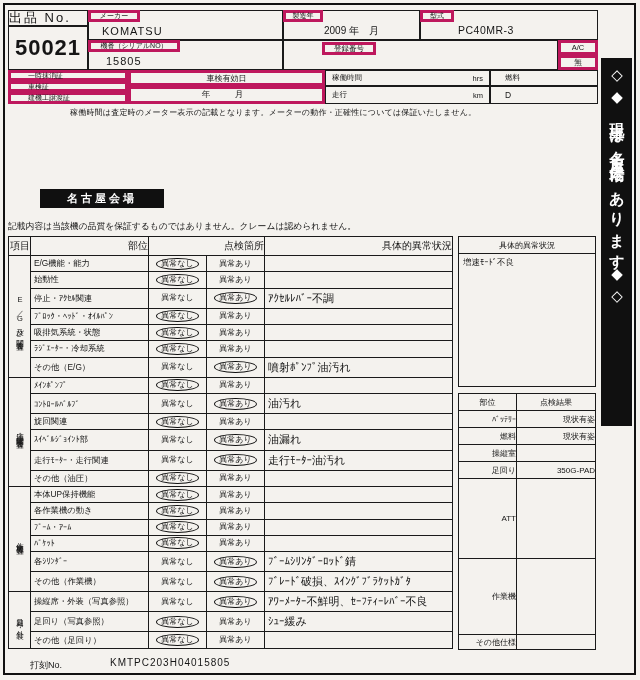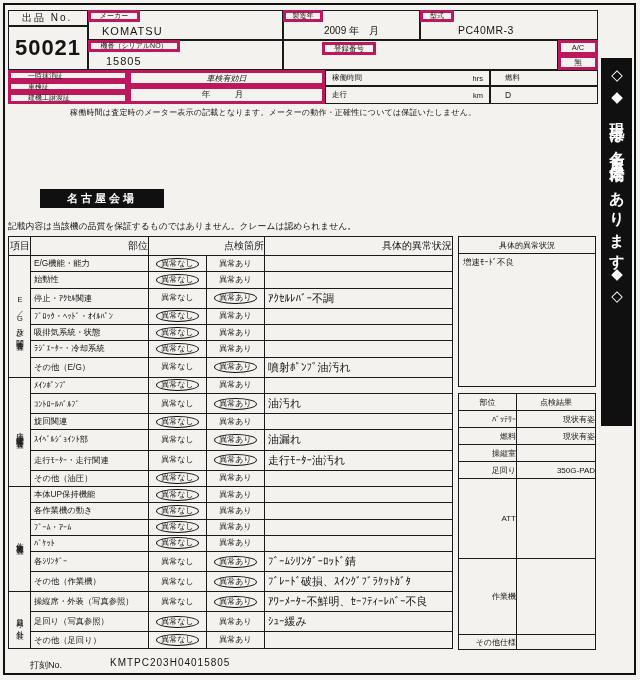--- a/index.html
+++ b/index.html
@@ -9,22 +9,22 @@
     font-family:"Liberation Sans","DejaVu Sans",sans-serif;
   }
   .box{position:absolute;border:1px solid #1a1a1a;box-sizing:border-box;background:transparent;}
   .small-box{position:absolute;border:3px solid #be185d;box-sizing:border-box;
     font-size:7px;display:flex;align-items:center;justify-content:center;background:transparent;}
 
   #page-border{position:absolute;left:3px;top:3px;width:633px;height:672px;
     border:2px solid #111;box-sizing:border-box;}
 
   
-  #exhibit-label-box{left:8px;top:10px;width:80px;height:16px;font-size:10px;
-    display:flex;align-items:center;padding-left:13px;letter-spacing:2px;}
+  #exhibit-label-box{left:8px;top:10px;width:80px;height:16px;font-size:13px;
+    display:flex;align-items:center;padding-left:0;letter-spacing:2px;}
   #exhibit-value-box{left:8px;top:26px;width:80px;height:44px;
     display:flex;align-items:center;justify-content:center;
     font-size:22px;font-weight:bold;letter-spacing:1px;}
   #maker-cell{left:88px;top:10px;width:195px;height:30px;}
   #maker-label-box{left:88px;top:10px;width:52px;height:12px;}
   #maker-value{position:absolute;left:102px;top:25px;font-size:11px;letter-spacing:1px;}
   #serial-cell{left:88px;top:40px;width:195px;height:30px;}
   #serial-label-box{left:88px;top:40px;width:92px;height:12px;}
   #serial-value{position:absolute;left:106px;top:55px;font-size:11px;letter-spacing:1px;}
   #year-cell{left:283px;top:10px;width:137px;height:30px;}
@@ -35,21 +35,21 @@
   #model-value{position:absolute;left:458px;top:24px;font-size:10.5px;letter-spacing:0.5px;}
   #reg-cell{left:283px;top:40px;width:275px;height:30px;}
   #reg-label-box{left:322px;top:42px;width:54px;height:13px;font-size:7.5px;}
   #ac-label-cell{left:558px;top:40px;width:40px;height:15px;font-size:7.5px;}
   #ac-value-cell{left:558px;top:55px;width:40px;height:15px;font-size:8px;}
 
   .doc-box{left:8px;width:120px;justify-content:flex-start;padding-left:17px;}
   #doc-0{top:70px;height:11px;}
   #doc-1{top:81px;height:11px;}
   #doc-2{top:92px;height:12px;}
-  #shaken-label-cell{left:128px;top:70px;width:197px;height:16px;font-size:8px;font-style:italic;}
+  #shaken-label-cell{left:128px;top:70px;width:197px;height:16px;font-size:8px;}
   #shaken-value-cell{left:128px;top:86px;width:197px;height:18px;font-size:8.5px;letter-spacing:8px;}
   #hours-cell,#travel-cell{left:325px;width:165px;display:flex;align-items:center;
     justify-content:space-between;padding:0 6px;font-size:7.5px;}
   #hours-cell{top:70px;height:16px;}
   #travel-cell{top:86px;height:18px;}
   #fuel-label-cell{left:490px;top:70px;width:108px;height:16px;display:flex;align-items:center;
     padding-left:14px;font-size:7.5px;justify-content:flex-start;}
   #fuel-value-cell{left:490px;top:86px;width:108px;height:18px;display:flex;align-items:center;
     padding-left:14px;font-size:8.5px;justify-content:flex-start;}
 

